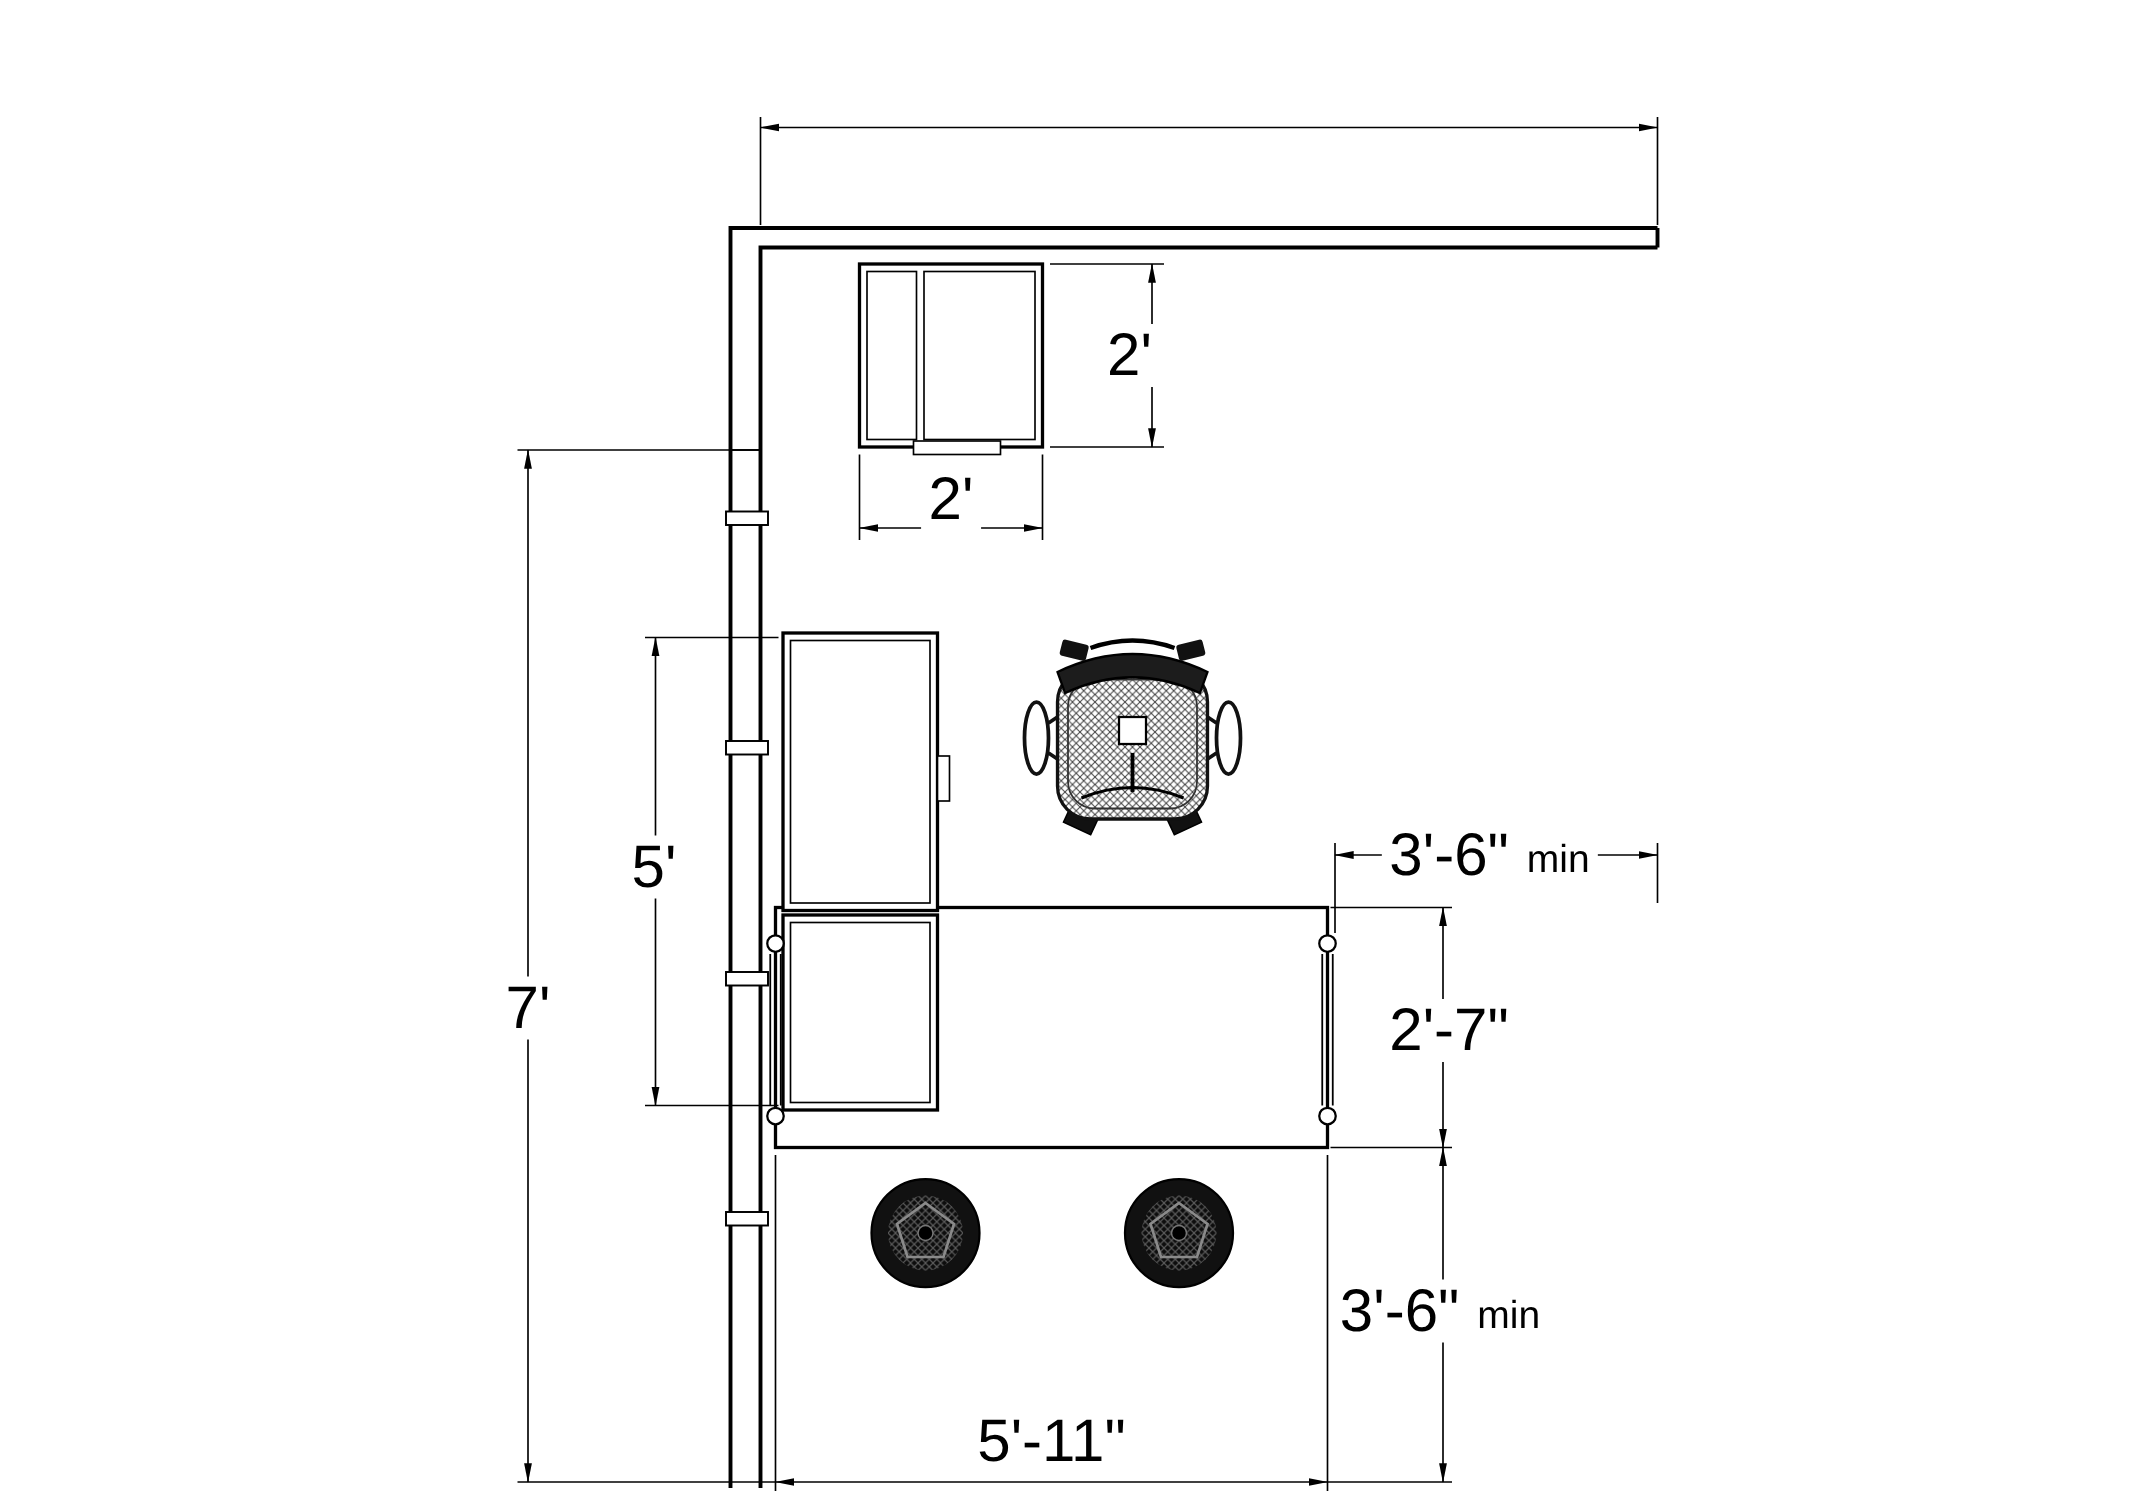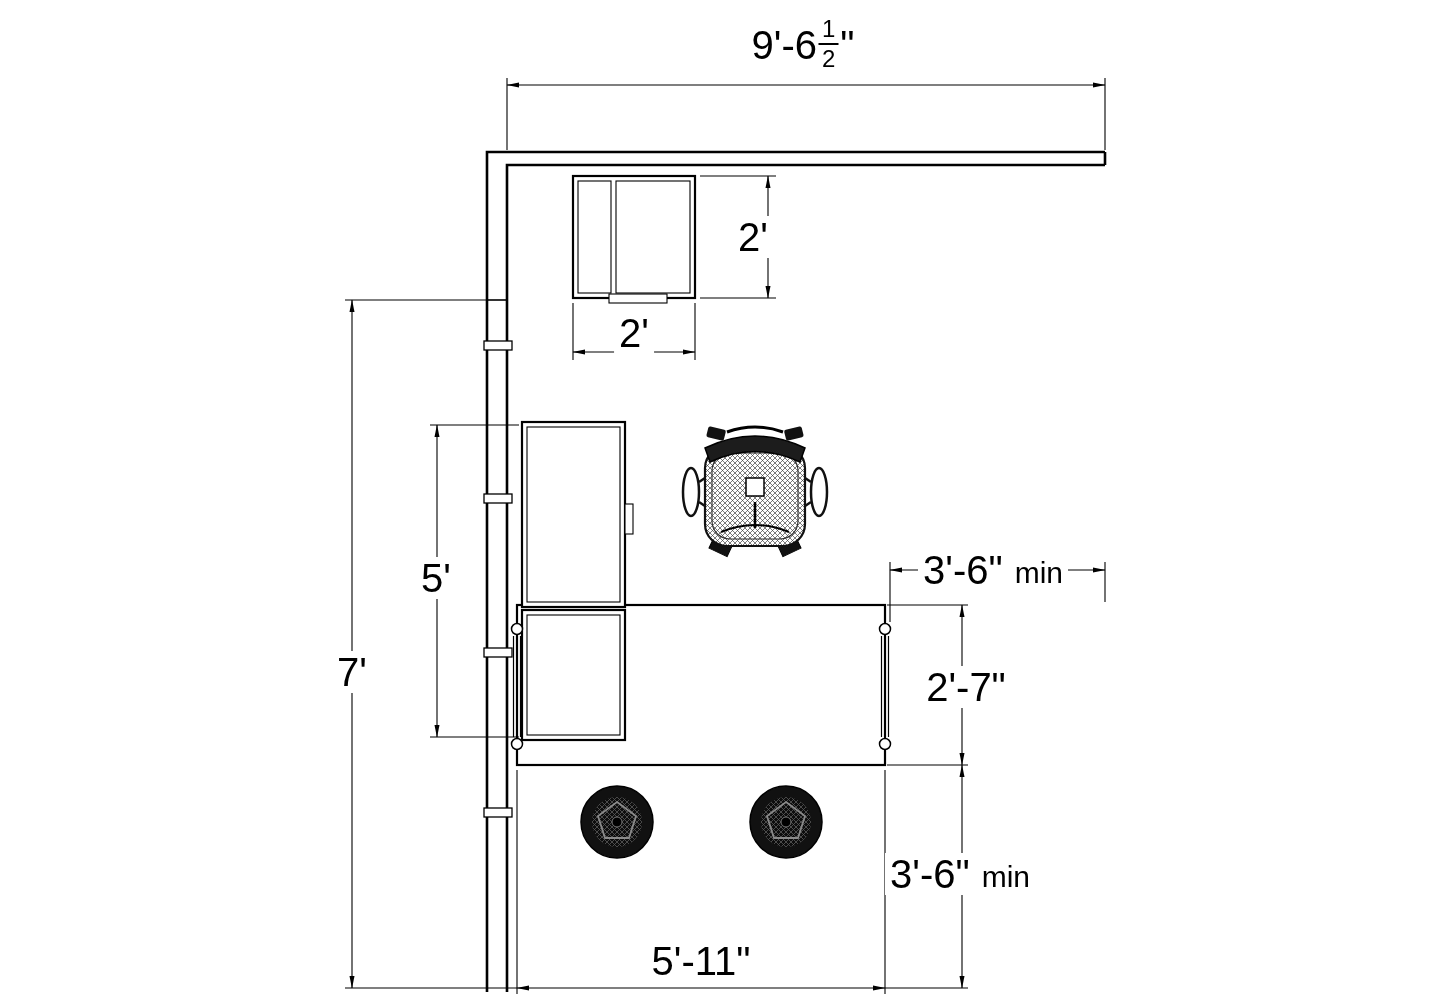--- a/index.html
+++ b/index.html
@@ -17,21 +17,21 @@
     background:#fff;
     padding:0 5px;
     font-size:40px;
     line-height:1.05;
     color:#000;
     white-space:nowrap;
     display:flex;
     align-items:center;
   }
   .dim-label .min{
-    font-size:30px;
+    font-size:26px;
     margin-left:12px;
     align-self:center;
     padding-top:6px;
   }
   .frac{
     display:inline-flex;
     flex-direction:column;
     align-items:center;
     line-height:1;
     margin:0 2px;
@@ -196,28 +196,20 @@
       </g>
 
       <g>
         <line x1="517" y1="770" x2="517" y2="994"></line>
         <line x1="885" y1="770" x2="885" y2="994"></line>
         <line x1="517" y1="988" x2="885" y2="988" marker-start="url(#arrow)" marker-end="url(#arrow)"></line>
       </g>
     </g>
   </svg>
 
-  <div class="dim-label" style="left:803px;top:45px">
-    <span>9'-6</span>
-      <span class="frac">
-        <span class="num">1</span>
-        <span class="den">2</span>
-      </span>
-      <span>"</span>
-  </div>
 
   <div class="dim-label" style="left:753px;top:237px">
     <span>2'</span>
   </div>
 
   <div class="dim-label" style="left:634px;top:333px">
     <span>2'</span>
   </div>
 
   <div class="dim-label" style="left:436px;top:578px">

